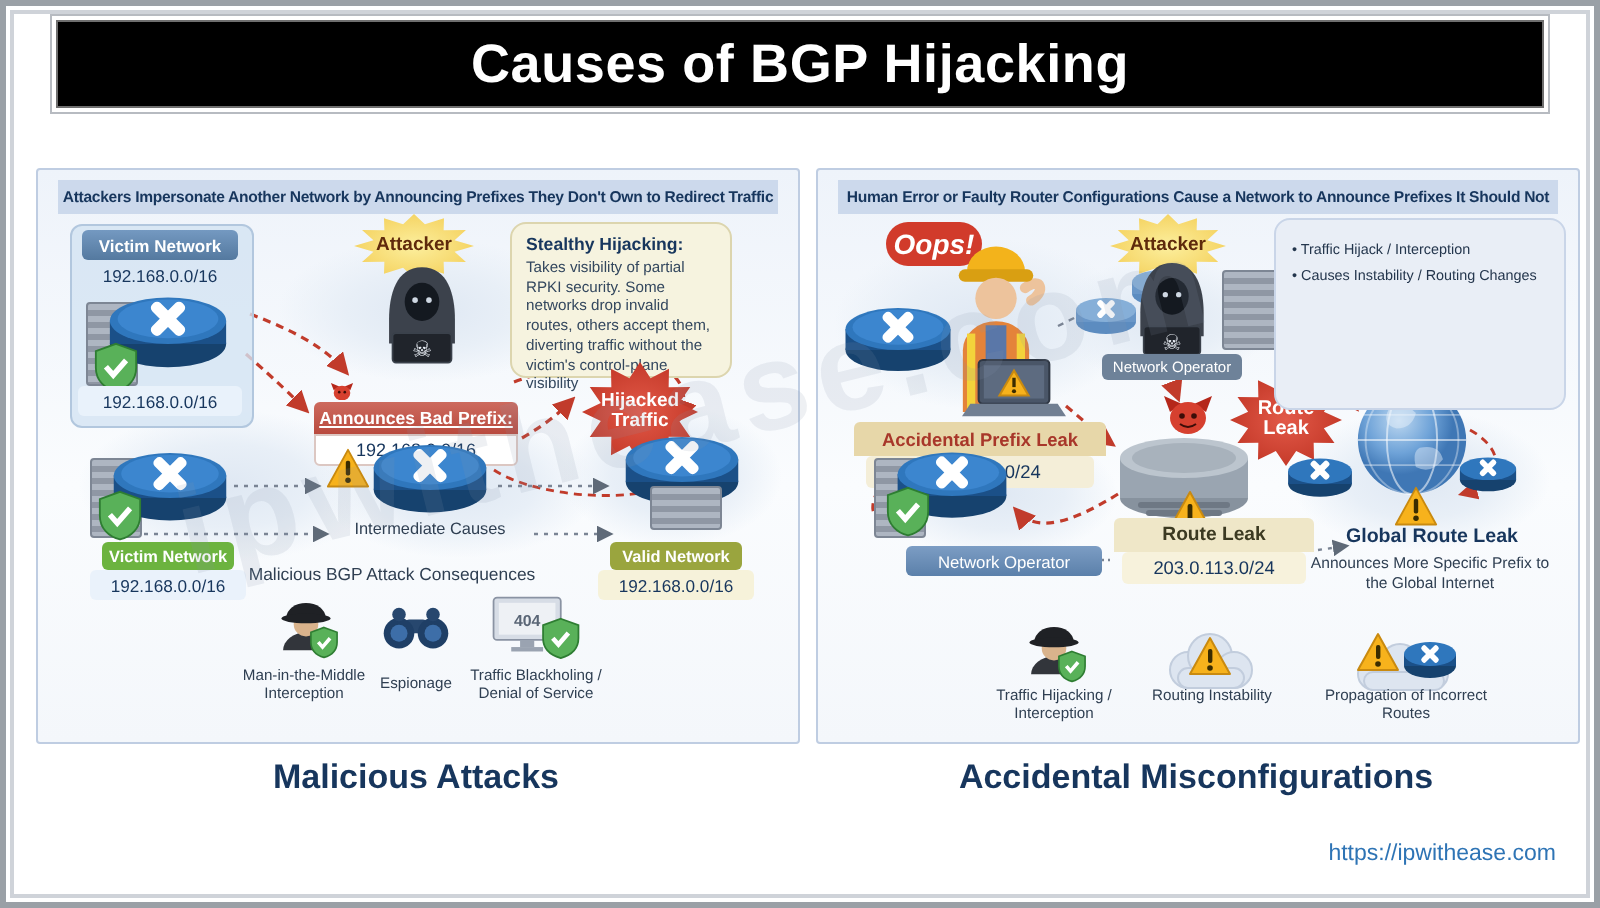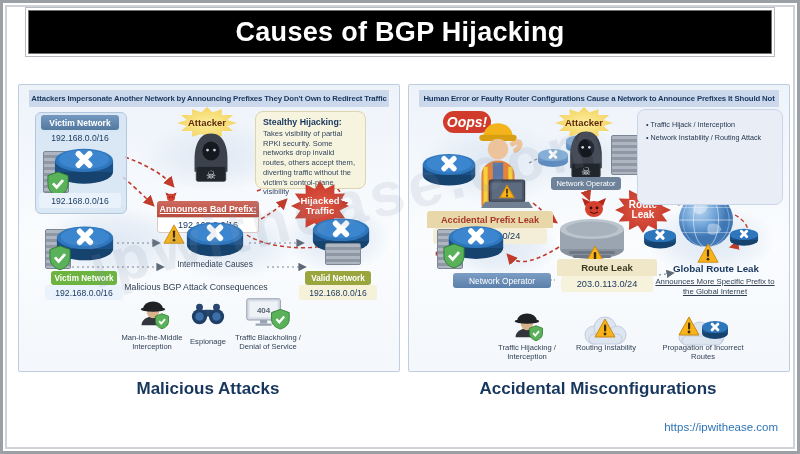--- a/index.html
+++ b/index.html
@@ -395,21 +395,21 @@
   <div class="a" style="left:288px;top:158px;width:22px;">
     <svg viewBox="0 0 24 22" width="22">
         <path d="M12 1 L23 21 H1 Z" fill="#f7b21c" stroke="#c98a10" stroke-linejoin="round"></path>
         <rect x="10.8" y="7" width="2.4" height="8" rx="1" fill="#3a2c00"></rect>
         <circle cx="12" cy="17.6" r="1.5" fill="#3a2c00"></circle>
       </svg>
   </div>
 
   <div class="a consbox" style="left:228px;top:24px;width:146px;height:96px;">
     <div class="bullet">Traffic Hijack / Interception</div>
-    <div class="bullet">Network Instability / Routing Attack</div>
+    <div class="bullet">Causes Instability / Routing Changes</div>
   </div>
 
   <div class="a rack" style="left:28px;top:144px;width:24px;height:38px;"></div>
   <div class="a" style="left:38px;top:134px;width:58px;">
     <svg viewBox="0 0 64 46" width="58">
         <ellipse cx="32" cy="32" rx="30" ry="12" fill="#16426e"></ellipse>
         <rect x="2" y="20" width="60" height="12" fill="#1b5088"></rect>
         <ellipse cx="32" cy="20" rx="30" ry="12" fill="#2f77bd"></ellipse>
         <ellipse cx="32" cy="19" rx="26" ry="10" fill="#3c86cf"></ellipse>
         <rect x="29" y="8" width="6" height="22" rx="2.5" transform="rotate(45 32 19)" fill="#fff"></rect>
@@ -429,21 +429,21 @@
         <path d="M12 1 L23 21 H1 Z" fill="#f7b21c" stroke="#c98a10" stroke-linejoin="round"></path>
         <rect x="10.8" y="7" width="2.4" height="8" rx="1" fill="#3a2c00"></rect>
         <circle cx="12" cy="17.6" r="1.5" fill="#3a2c00"></circle>
       </svg>
   </div>
 
   <div class="a badge" style="left:148px;top:174px;width:100px;height:17px;font-size:9.6px;background:#efe7c8;color:#3c3a22;border-radius:3px 3px 0 0;">Route Leak</div>
   <div class="a prefix-strip" style="left:152px;top:191px;width:92px;height:16px;background:#f7f2dc;font-size:9.2px;">203.0.113.0/24</div>
 
   <div class="a" style="left:244px;top:178px;width:126px;text-align:center;font-size:9.8px;font-weight:bold;"><span class="navy">Global Route Leak</span></div>
-  <div class="a" style="left:240px;top:192px;width:132px;text-align:center;font-size:7.8px;color:#2f3f52;line-height:1.25;text-decoration:underline;">Announces More Specific Prefix to the Global Internet</div>
+  <div class="a" style="left:240px;top:192px;width:132px;text-align:center;font-size:7.8px;color:#2f3f52;line-height:1.25;">Announces More Specific Prefix to the Global Internet</div>
 
 
   <div class="a" style="left:100px;top:226px;width:36px;">
     <svg viewBox="0 0 44 40" width="36">
         <path d="M8 32 a14 11 0 0 1 28 0 z" fill="#32353b"></path>
         <circle cx="22" cy="16" r="7.5" fill="#d9b38c"></circle>
         <path d="M10 12 a12 9 0 0 1 24 0 z" fill="#1f2125"></path>
         <ellipse cx="22" cy="12.5" rx="15" ry="3" fill="#1f2125"></ellipse>
         <g>
           <path d="M33 18 L41 21 V27 C41 32 37.5 35 33 36.3 C28.5 35 25 32 25 27 V21 Z" fill="#59b159" stroke="#2e7d32"></path>

